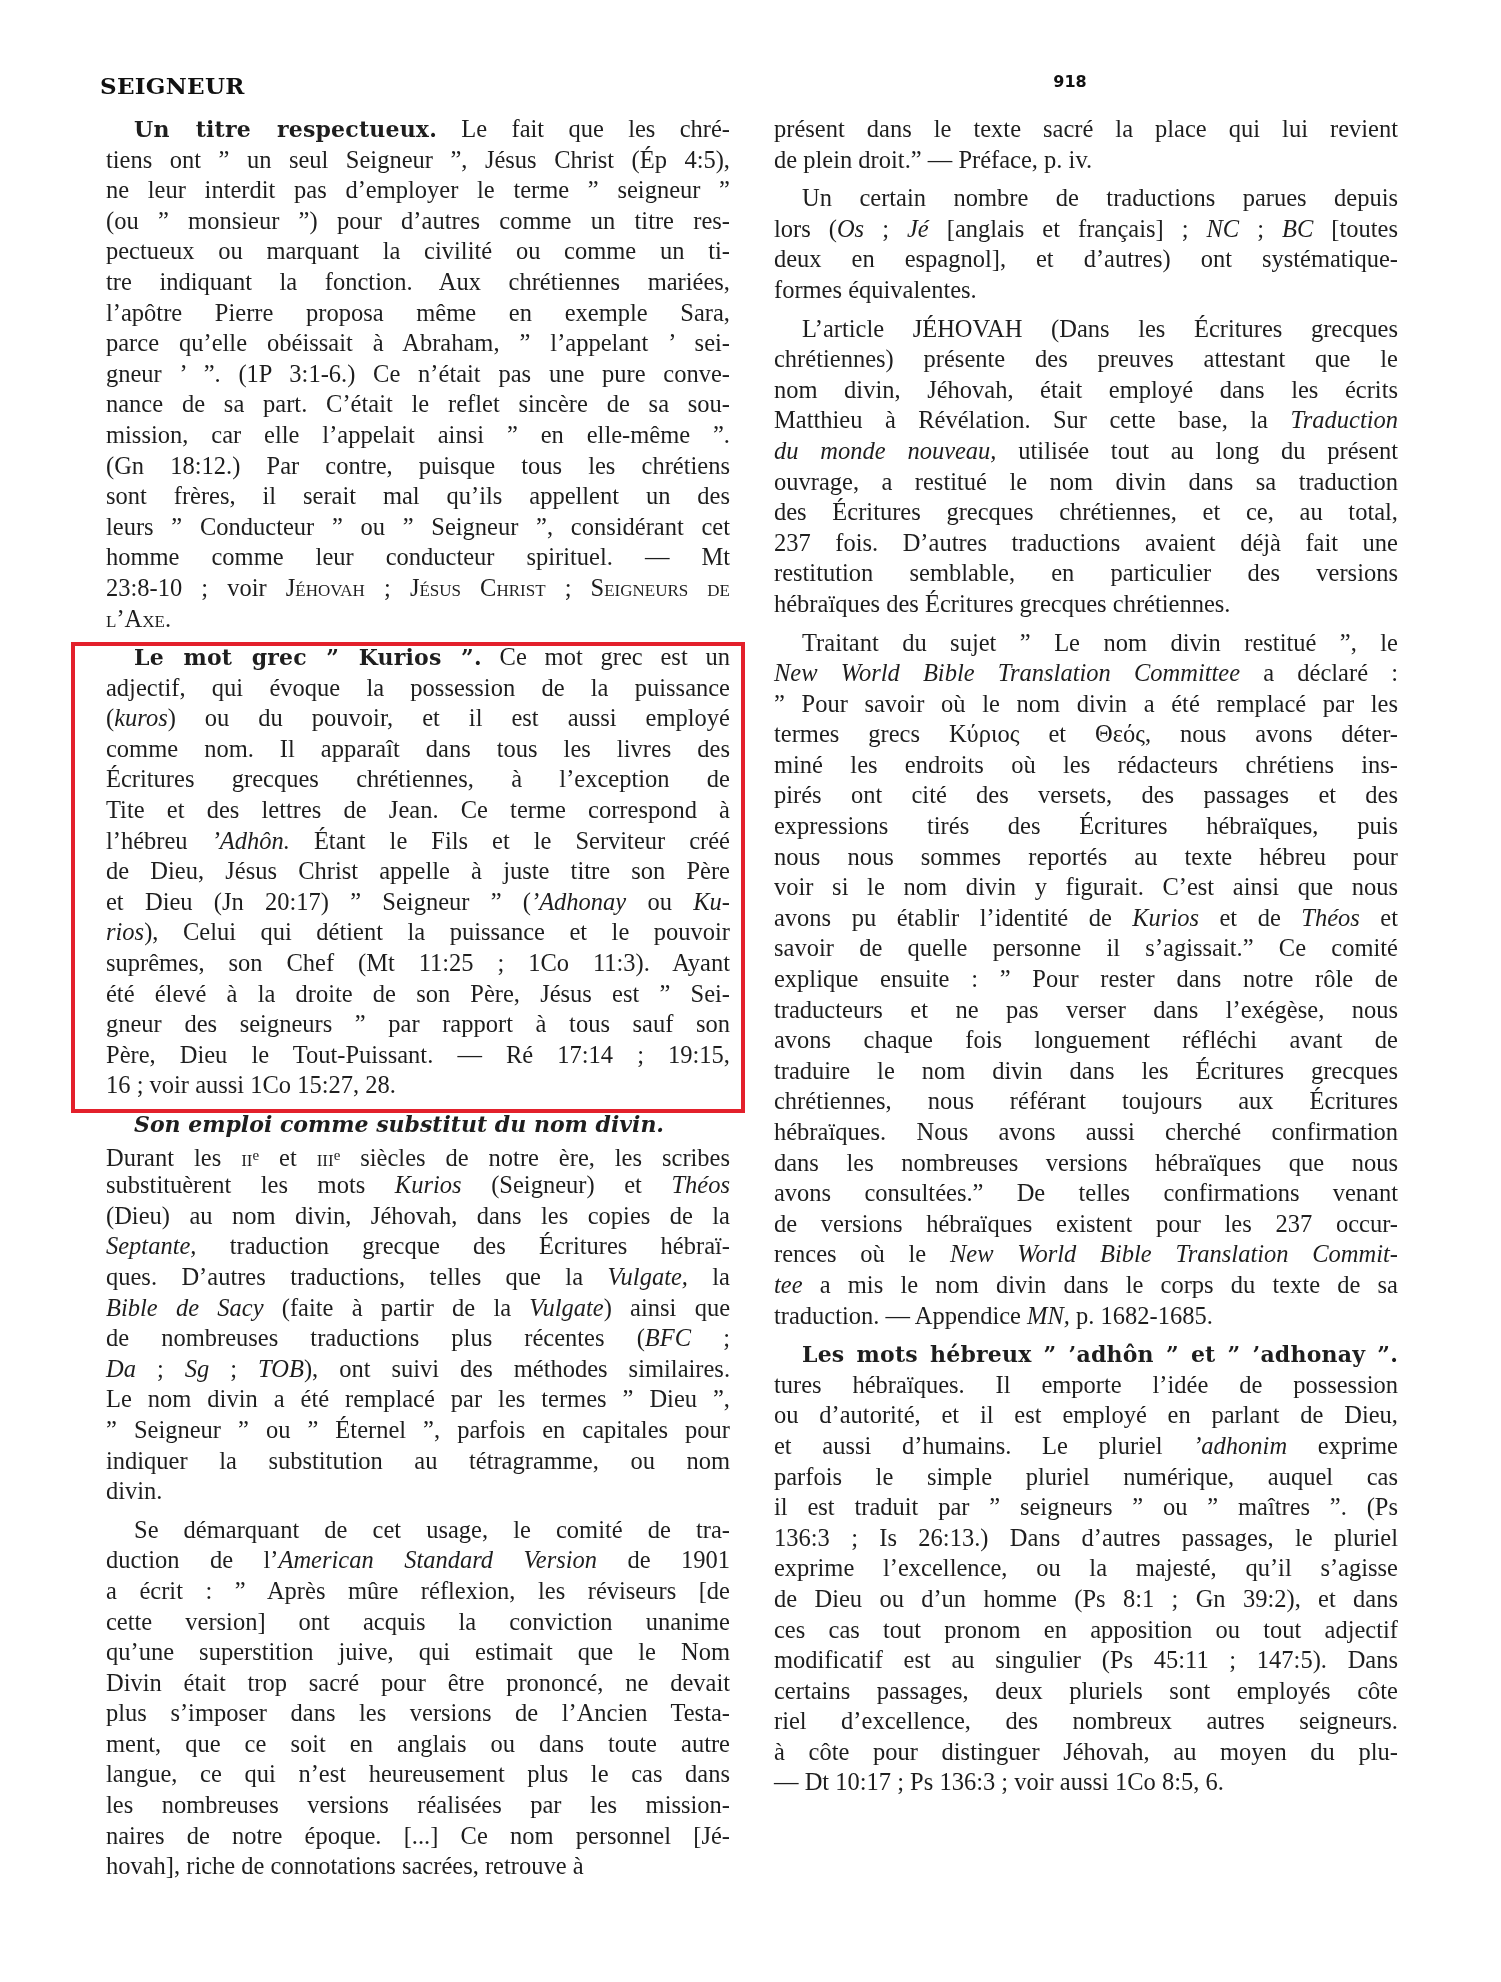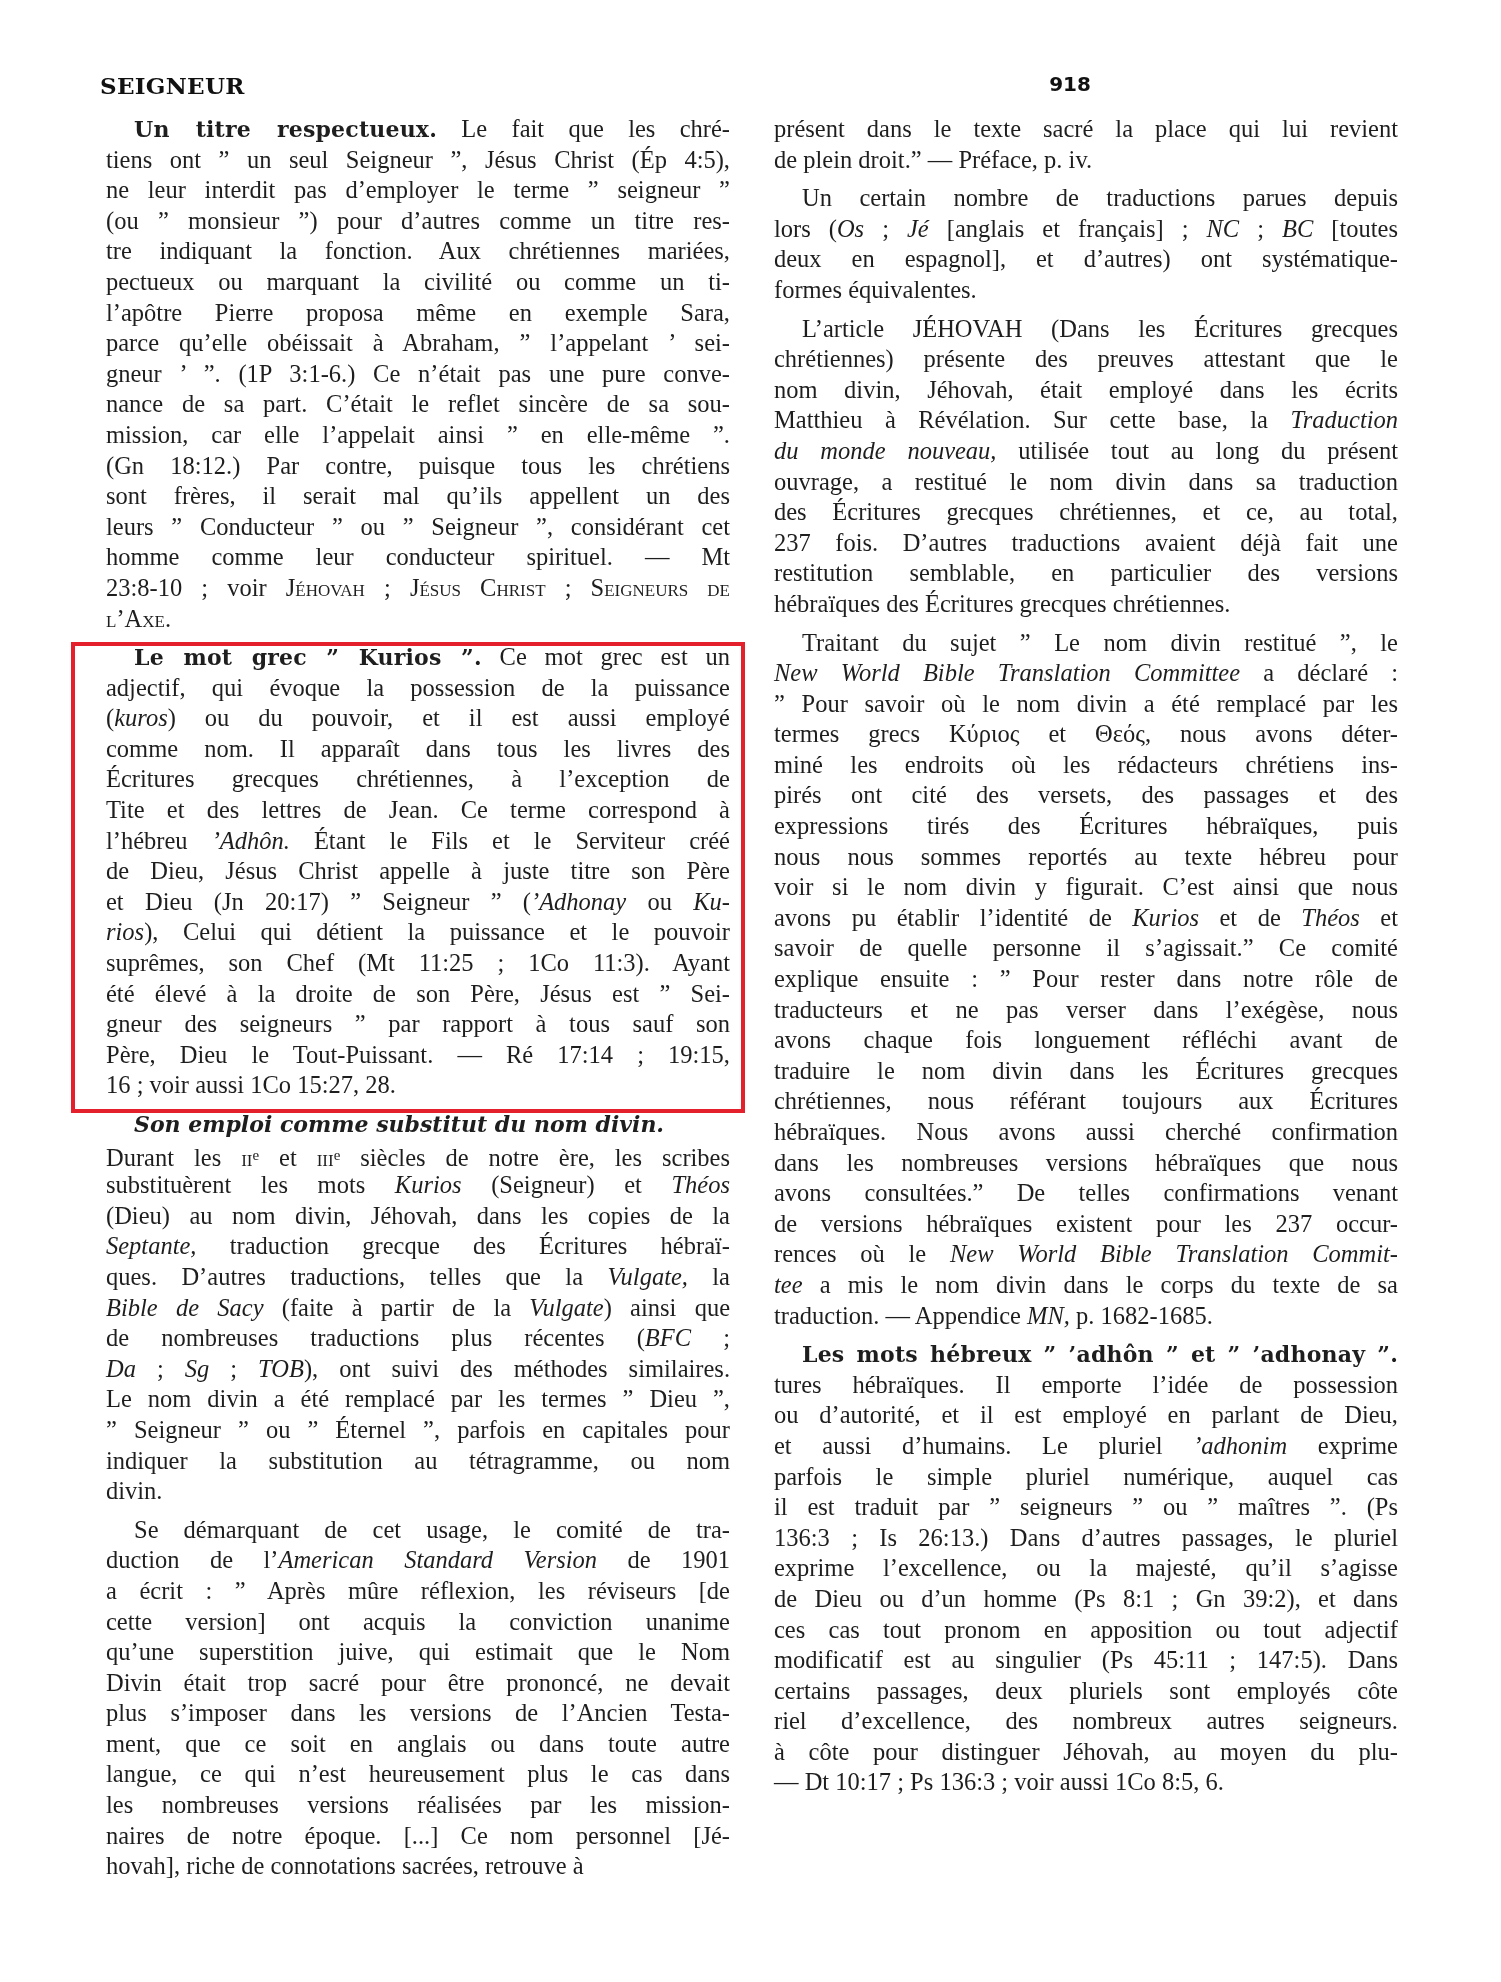--- a/index.html
+++ b/index.html
@@ -1,21 +1,21 @@
 <!DOCTYPE html>
 <html><head>
 <meta charset="utf-8">
 <style>
   html, body { margin: 0; padding: 0; background: #ffffff; }
   body { width: 1501px; height: 1982px; position: relative; overflow: hidden;
          font-family: "Liberation Serif", "DejaVu Serif", serif; color: #1e1e1e; }
   .running-head { position: absolute; top: 72px; left: 100px; font-family: "DejaVu Serif", serif;
                   font-weight: bold; font-size: 23px; letter-spacing: 0.3px; color: #111; }
   .page-number { position: absolute; top: 72px; left: 1040px; width: 60px; text-align: center;
-                 font-family: "DejaVu Sans", sans-serif; font-weight: bold; font-size: 20px; color: #111; }
+                 font-family: "DejaVu Sans", sans-serif; font-weight: bold; font-size: 16px; color: #111; }
   .column { position: absolute; top: 114px; width: 640px; font-size: 24.5px; line-height: 30.6px; }
   .col-left { left: 90px; }
   .col-right { left: 758px; }
   .para { margin: 0 0 8px 16px; }
   .line { display: block; text-align: justify; text-align-last: justify; white-space: nowrap; height: 30.6px; }
   .line.last { text-align-last: left; }
   .line.indent { padding-left: 28px; }
   i, .it { font-style: italic; }
   .hd { font-family: "DejaVu Serif", serif; font-weight: bold; font-size: 22px; letter-spacing: 0.2px; }
   .hd-it { font-family: "DejaVu Serif", serif; font-weight: bold; font-style: italic; font-size: 22px; }
@@ -29,22 +29,22 @@
 
 <div class="running-head">SEIGNEUR</div>
 <div class="page-number">918</div>
 
 <div class="column col-left">
     <div class="para">
       <span class="line indent"><span class="hd">Un titre respectueux.</span><span>   Le fait que les chré-</span></span>
       <span class="line"><span>tiens ont ” un seul Seigneur ”, Jésus Christ (Ép 4:5),</span></span>
       <span class="line"><span>ne leur interdit pas d’employer le terme ” seigneur ”</span></span>
       <span class="line"><span>(ou ” monsieur ”) pour d’autres comme un titre res-</span></span>
+      <span class="line"><span>pectueux ou marquant la civilité ou comme un ti-</span></span>
       <span class="line"><span>tre indiquant la fonction. Aux chrétiennes mariées,</span></span>
-      <span class="line"><span>pectueux ou marquant la civilité ou comme un ti-</span></span>
       <span class="line"><span>l’apôtre Pierre proposa même en exemple Sara,</span></span>
       <span class="line"><span>parce qu’elle obéissait à Abraham, ” l’appelant ’ sei-</span></span>
       <span class="line"><span>gneur ’ ”. (1P 3:1-6.) Ce n’était pas une pure conve-</span></span>
       <span class="line"><span>nance de sa part. C’était le reflet sincère de sa sou-</span></span>
       <span class="line"><span>mission, car elle l’appelait ainsi ” en elle-même ”.</span></span>
       <span class="line"><span>(Gn 18:12.) Par contre, puisque tous les chrétiens</span></span>
       <span class="line"><span>sont frères, il serait mal qu’ils appellent un des</span></span>
       <span class="line"><span>leurs ” Conducteur ” ou ” Seigneur ”, considérant cet</span></span>
       <span class="line"><span>homme comme leur conducteur spirituel. — Mt</span></span>
       <span class="line"><span>23:8-10 ; voir </span><span class="sc">Jéhovah</span><span> ; </span><span class="sc">Jésus Christ</span><span> ; </span><span class="sc">Seigneurs de</span></span>

